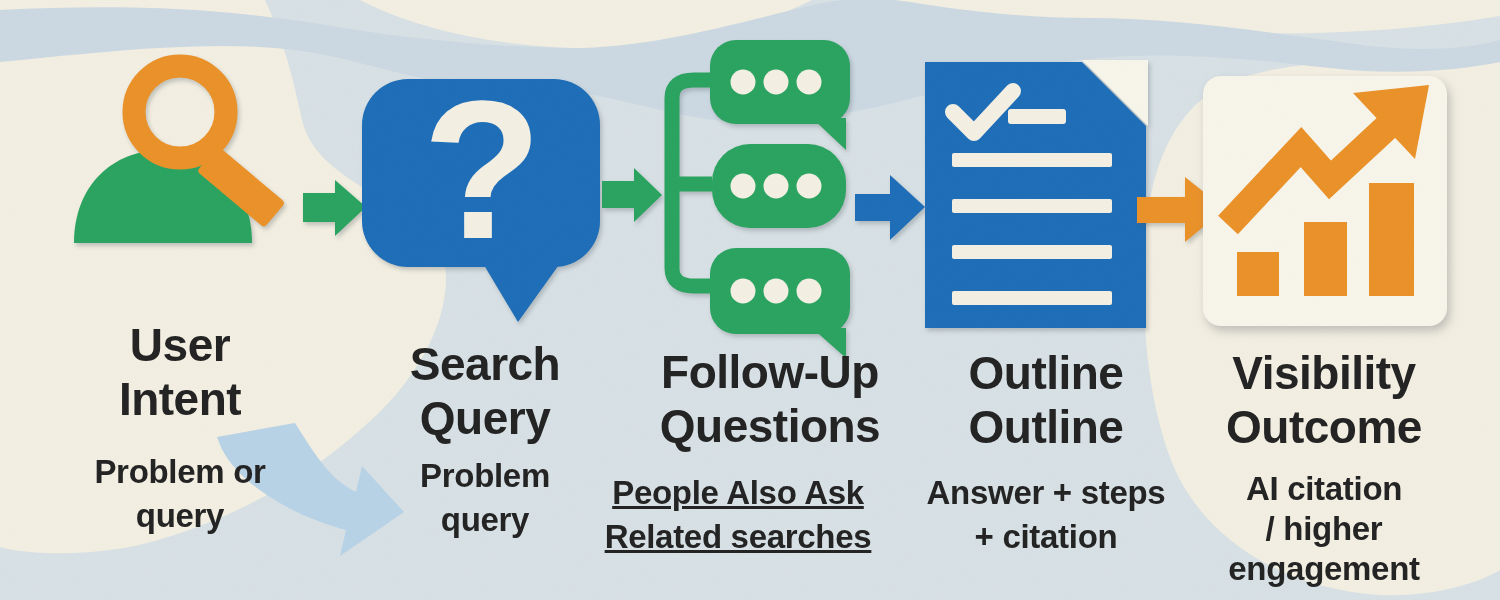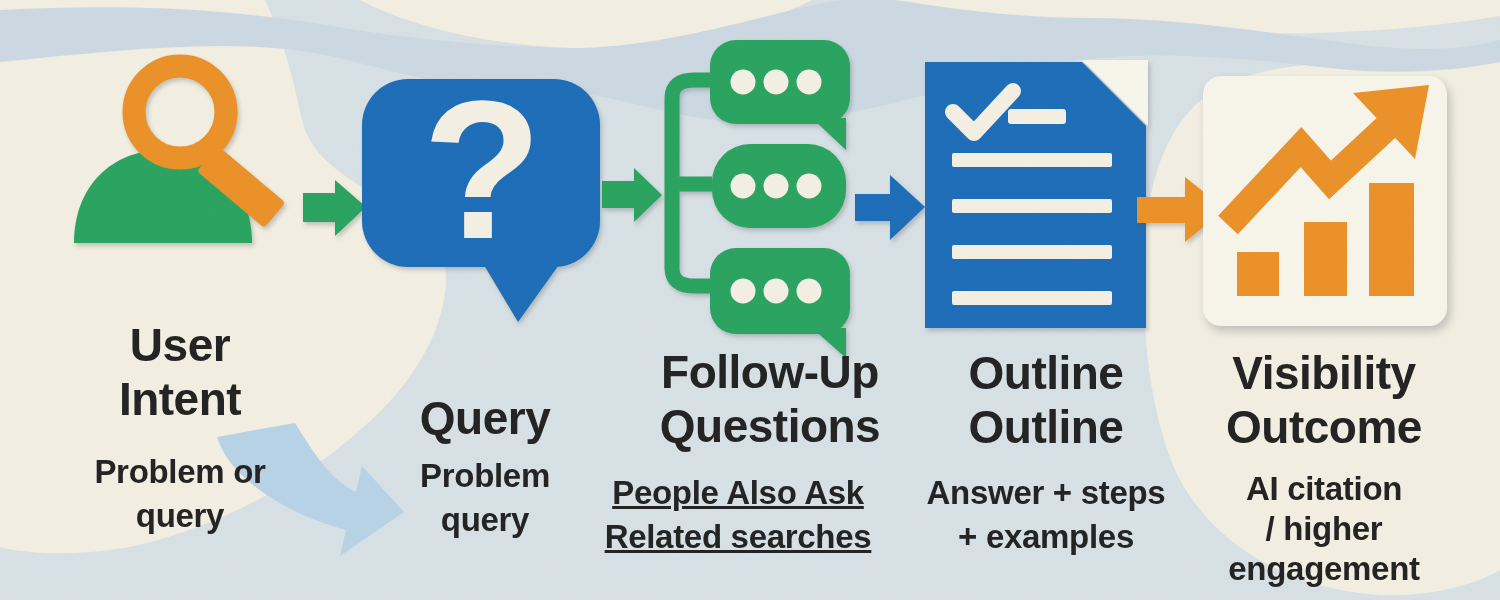--- a/index.html
+++ b/index.html
@@ -135,21 +135,21 @@
 <div class="label title" style="left:5px;top:318px;width:350px;">
   <span>User</span><br>
   <span>Intent</span>
 </div>
 <div class="label sub" style="left:5px;top:450px;width:350px;">
   <span>Problem or</span><br>
   <span>query</span>
 </div>
 
 <div class="label title" style="left:310px;top:337px;width:350px;">
-  <br>
+  <span>Search</span><br>
   <span>Query</span>
 </div>
 <div class="label sub" style="left:310px;top:454px;width:350px;">
   <span>Problem</span><br>
   <span>query</span>
 </div>
 
 <div class="label title" style="left:592px;top:345px;width:356px;">
   <span>Follow-Up</span><br>
   <span>Questions</span>
@@ -158,21 +158,21 @@
   <span>People Also Ask</span><br>
   <span>Related searches</span>
 </div>
 
 <div class="label title" style="left:868px;top:346px;width:356px;">
   <span>Outline</span><br>
   <span>Outline</span>
 </div>
 <div class="label sub" style="left:868px;top:471px;width:356px;">
   <span>Answer + steps</span><br>
-  <span>+ examples</span>
+  <span>+ citation</span>
 </div>
 
 <div class="label title" style="left:1146px;top:346px;width:356px;">
   <span>Visibility</span><br>
   <span>Outcome</span>
 </div>
 <div class="label sub sub-tight" style="left:1146px;top:469px;width:356px;">
   <span>AI citation</span><br>
   <span>/ higher</span><br>
   <span>engagement</span>

